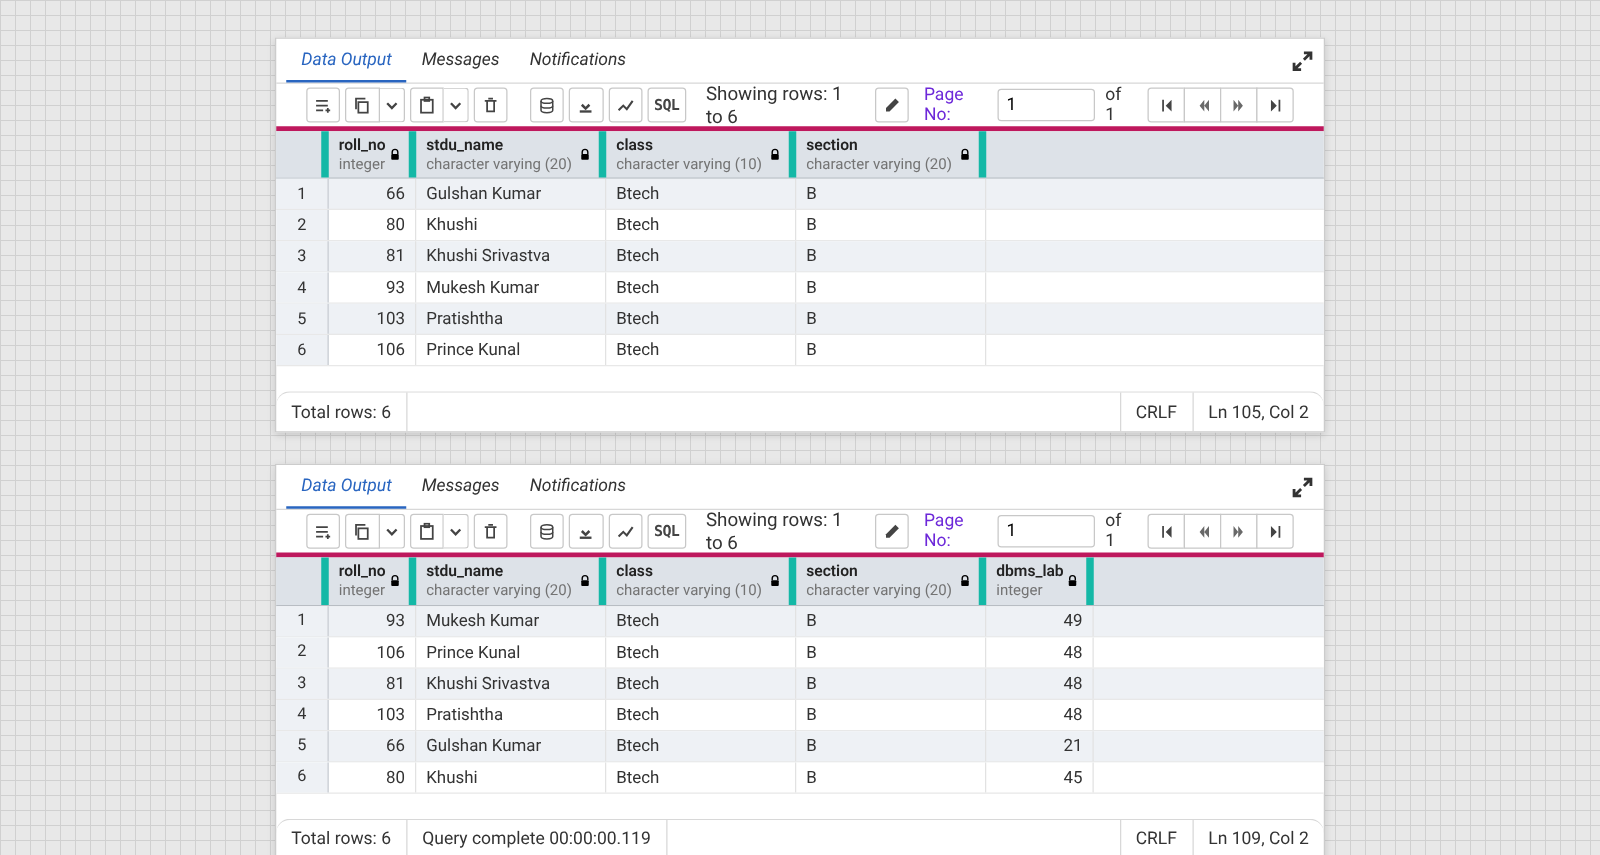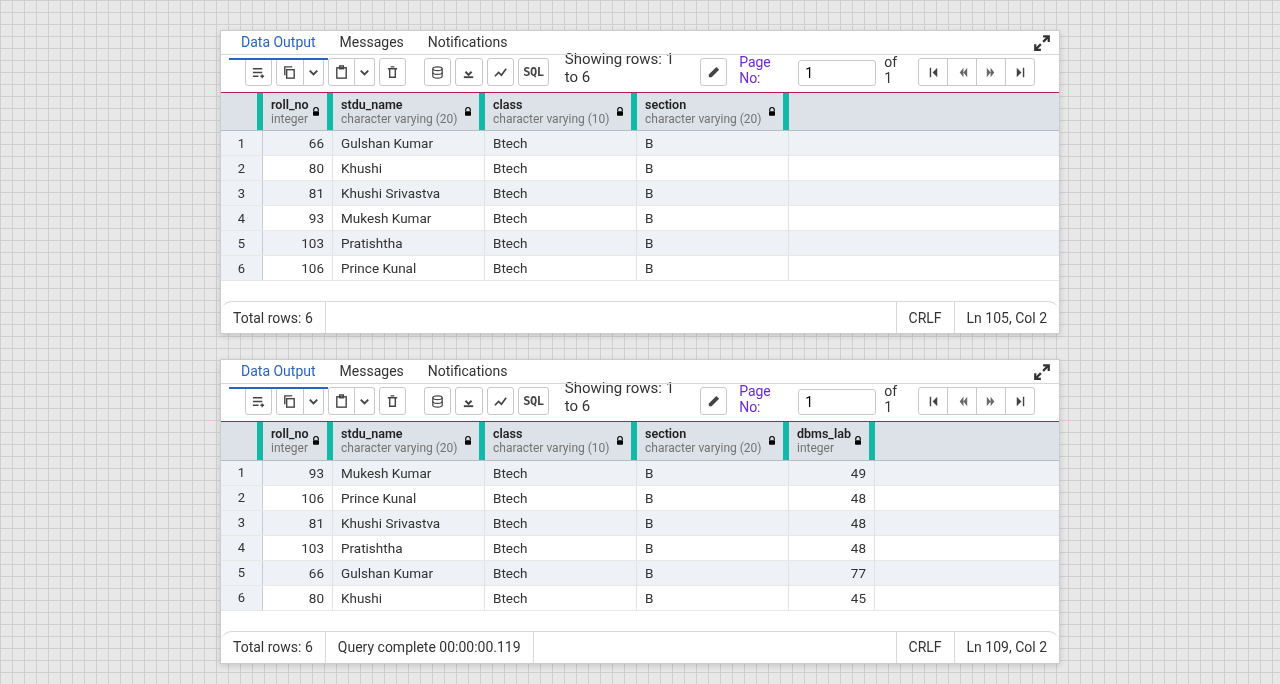--- a/index.html
+++ b/index.html
@@ -16,22 +16,23 @@
     margin: 0 auto 25px auto;
     background: #fff;
     border: 1px solid #ccc;
     box-shadow: 0 2px 6px rgba(0,0,0,0.15);
   }
   .tabs {
     display: flex;
     align-items: center;
     border-bottom: 1px solid #d8d8d8;
     padding: 0 8px;
-    height: 24px;
+    height: 36px;
     position: relative;
+    font-style: italic;
   }
   .tab {
     padding: 8px 12px;
     font-size: 14px;
     color: #333;
     cursor: pointer;
     border-bottom: 2px solid transparent;
   }
   .tab.active {
     color: #2965c0;
@@ -39,24 +40,24 @@
   }
   .expand-icon {
     margin-left: auto;
     width: 18px;
     height: 18px;
     cursor: pointer;
     color: #333;
   }
   .toolbar {
     display: flex;
-    align-items: flex-end;
+    align-items: center;
     gap: 4px;
     padding: 6px 24px;
-    border-bottom: 1px solid #be185d;
+    border-bottom: 4px solid #be185d;
     height: 38px;
   }
   .btn {
     width: 30px;
     height: 28px;
     border: 1px solid #c8c8c8;
     background: #fff;
     border-radius: 3px;
     display: flex;
     align-items: center;
@@ -499,21 +500,21 @@
             <div class="dcell col-class ">Btech</div>
             <div class="dcell col-section ">B</div>
             <div class="dcell col-dbms num">48</div>
           </div>
           <div class="grid-row even">
             <div class="dcell idx col-idx">5</div>
             <div class="dcell col-roll num">66</div>
             <div class="dcell col-name ">Gulshan Kumar</div>
             <div class="dcell col-class ">Btech</div>
             <div class="dcell col-section ">B</div>
-            <div class="dcell col-dbms num">77</div>
+            <div class="dcell col-dbms num">21</div>
           </div>
           <div class="grid-row odd">
             <div class="dcell idx col-idx">6</div>
             <div class="dcell col-roll num">80</div>
             <div class="dcell col-name ">Khushi</div>
             <div class="dcell col-class ">Btech</div>
             <div class="dcell col-section ">B</div>
             <div class="dcell col-dbms num">45</div>
           </div>
         </div>

